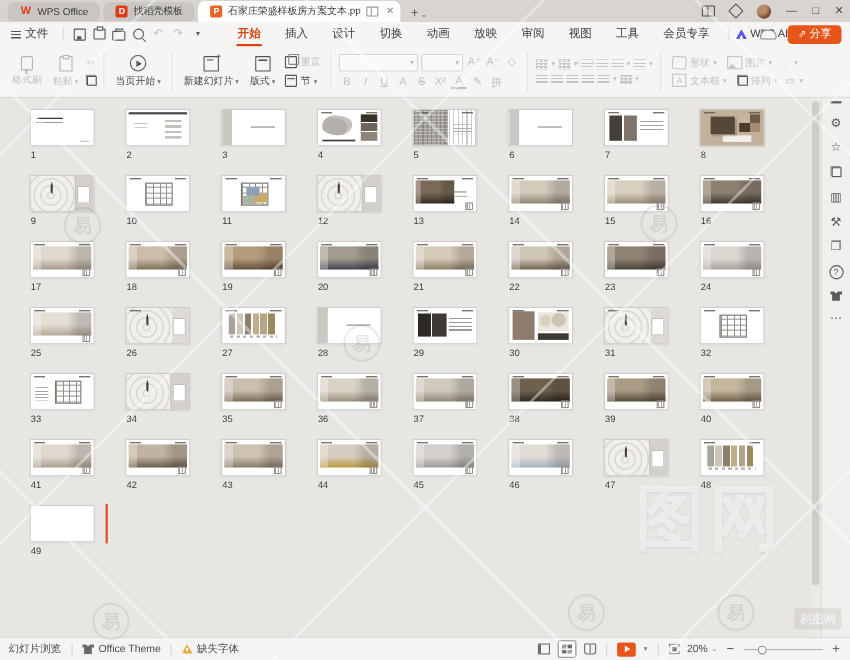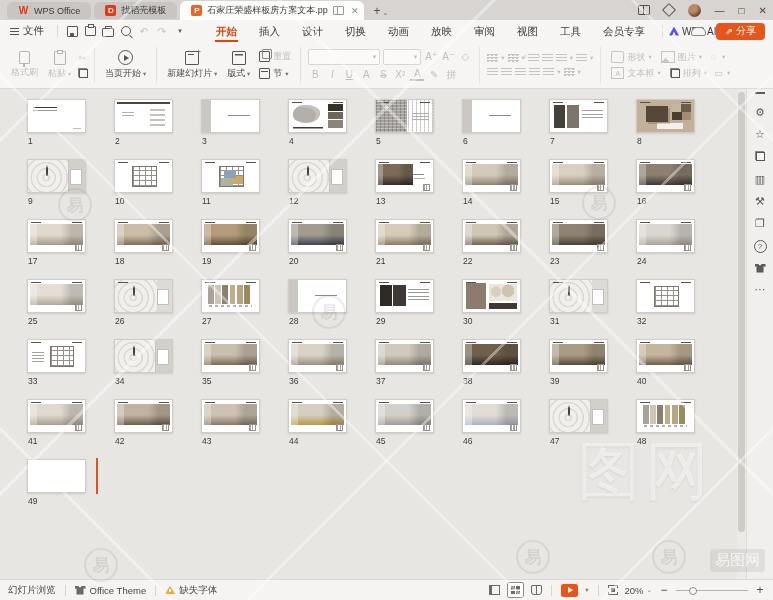--- a/index.html
+++ b/index.html
@@ -236,23 +236,23 @@
   .zslider{width:72px;height:10px;position:relative}
   .zslider::before{content:"";position:absolute;left:0;right:0;top:4.5px;height:1px;background:#b3b0ad}
   .zthumb{position:absolute;left:13px;top:2px;width:6px;height:6px;border-radius:50%;background:#fdfdfc;border:1px solid #8d8a86}
   
   .wm{position:absolute;inset:0;pointer-events:none;z-index:40;
       background:
        repeating-linear-gradient(45deg,transparent 0 120px,rgba(255,255,255,.38) 120px 123px,transparent 123px 250px),
        repeating-linear-gradient(-45deg,transparent 0 120px,rgba(255,255,255,.38) 120px 123px,transparent 123px 250px)}
   .wm-badge{position:absolute;width:30px;height:30px;border:2px solid rgba(120,115,110,.14);border-radius:50%;
             color:rgba(120,115,110,.16);font-size:17px;display:flex;align-items:center;justify-content:center;font-weight:bold}
-  .wm-big{position:absolute;right:60px;bottom:85px;font-size:64px;font-weight:normal;color:rgba(255,255,255,.55);
+  .wm-big{position:absolute;right:60px;bottom:85px;font-size:64px;font-weight:bold;color:rgba(255,255,255,.55);
           letter-spacing:4px;text-shadow:0 1px 2px rgba(160,155,150,.25)}
-  .wm-site{position:absolute;right:8px;bottom:28px;font-size:15px;color:rgba(255,255,255,.75);
+  .wm-site{position:absolute;right:8px;bottom:28px;font-size:11px;color:rgba(255,255,255,.75);
            background:rgba(150,145,140,.18);padding:2px 5px;border-radius:3px}
 </style>
 </head>
 <body>
 
 <div class="titlebar">
   <div class="tab">
     <span class="tlogo wps-logo">W</span>
     <span>WPS Office</span>
   </div>

